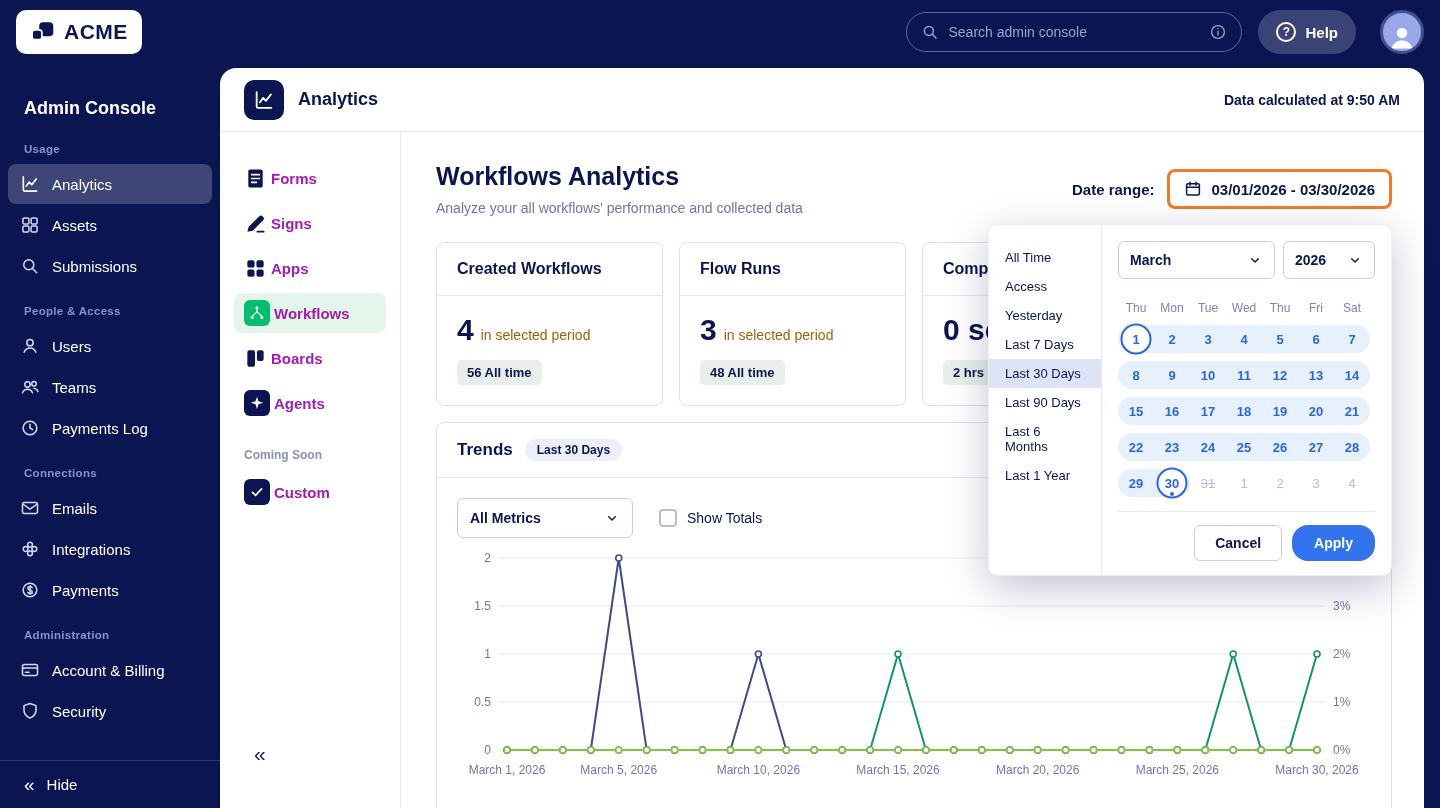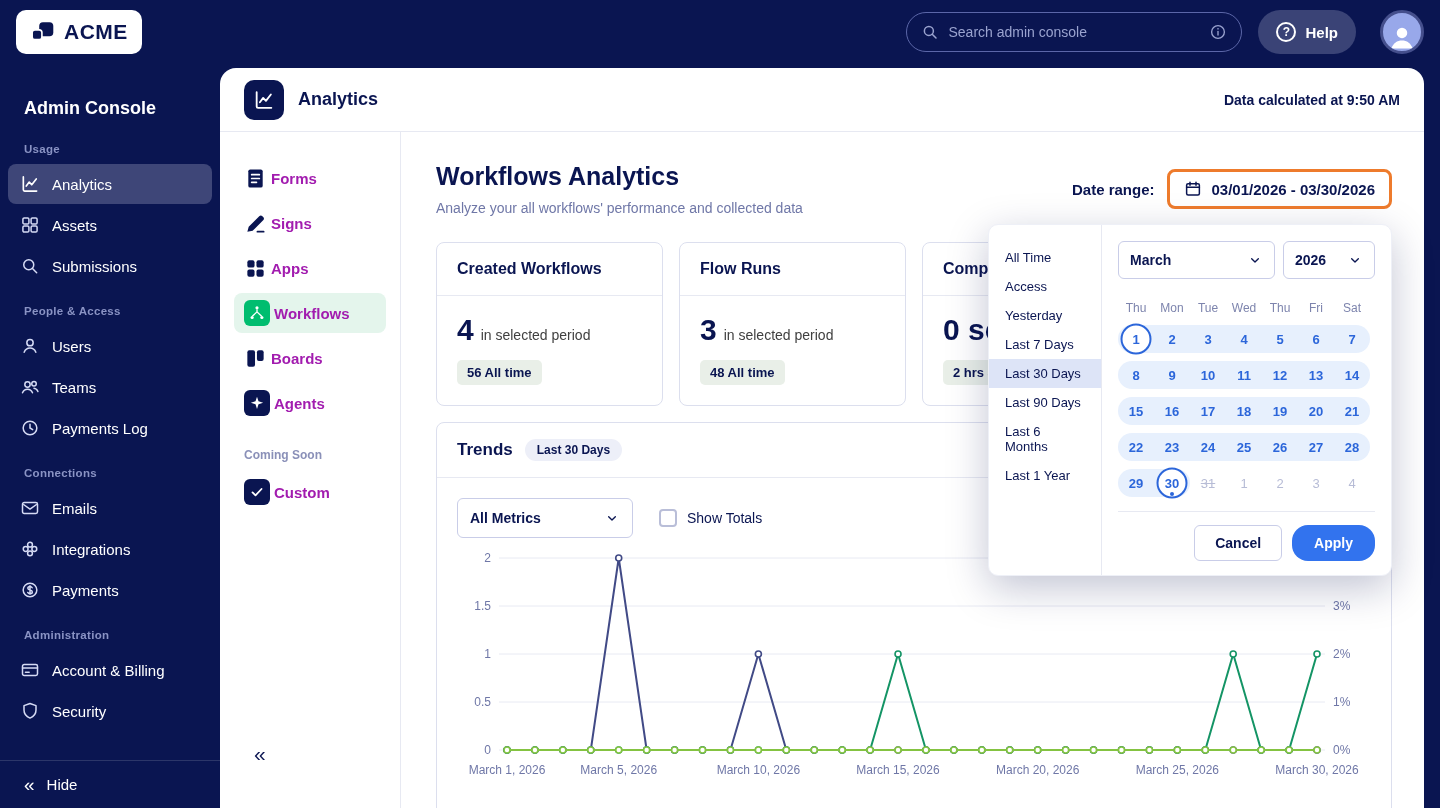--- a/index.html
+++ b/index.html
@@ -60,21 +60,21 @@
   .range-wrap{display:flex;align-items:center;gap:12px;}
   .range-label{font-size:15px;font-weight:700;}
   .range-box{display:flex;align-items:center;gap:10px;border:3px solid #ee7b2c;border-radius:8px;padding:8px 14px;font-size:15px;font-weight:700;cursor:pointer;background:#fff;}
   .range-box .icon{width:18px;height:18px;color:#0a1551;}
 
   .cards{display:flex;gap:16px;margin-top:26px;}
   .card{width:227px;border:1px solid #dcdfee;border-radius:8px;background:#fff;}
   .card-title{padding:17px 20px;font-size:16px;font-weight:700;border-bottom:1px solid #e7e9f2;white-space:nowrap;overflow:hidden;}
   .card-body{padding:17px 20px 20px;}
   .card-value{font-size:30px;font-weight:800;display:flex;align-items:baseline;gap:7px;white-space:nowrap;}
-  .card-suffix{font-size:14px;color:#404040;font-weight:400;}
+  .card-suffix{font-size:14px;color:#a16207;font-weight:400;}
   .card-badge{display:inline-block;margin-top:13px;background:#e9efe8;border-radius:5px;padding:5px 10px;font-size:13px;font-weight:700;white-space:nowrap;}
 
   .trends{margin-top:16px;width:956px;height:600px;border:1px solid #dcdfee;border-radius:8px;background:#fff;}
   .trends-header{display:flex;align-items:center;gap:12px;padding:16px 20px;border-bottom:1px solid #e7e9f2;}
   .trends-title{font-size:17px;font-weight:800;}
   .trends-badge{background:#edeff8;border-radius:12px;padding:4px 12px;font-size:12px;font-weight:600;}
   .trends-controls{display:flex;align-items:center;gap:26px;padding:20px 20px 2px;}
   .metric-select{width:176px;height:40px;border:1px solid #c9cde8;border-radius:6px;display:flex;align-items:center;justify-content:space-between;padding:0 12px;font-size:14px;font-weight:700;cursor:pointer;background:#fff;}
   .metric-select .icon,.dp-select .icon{width:16px;height:16px;color:#0a1551;}
   .show-totals{display:flex;align-items:center;gap:10px;font-size:14px;cursor:pointer;}

